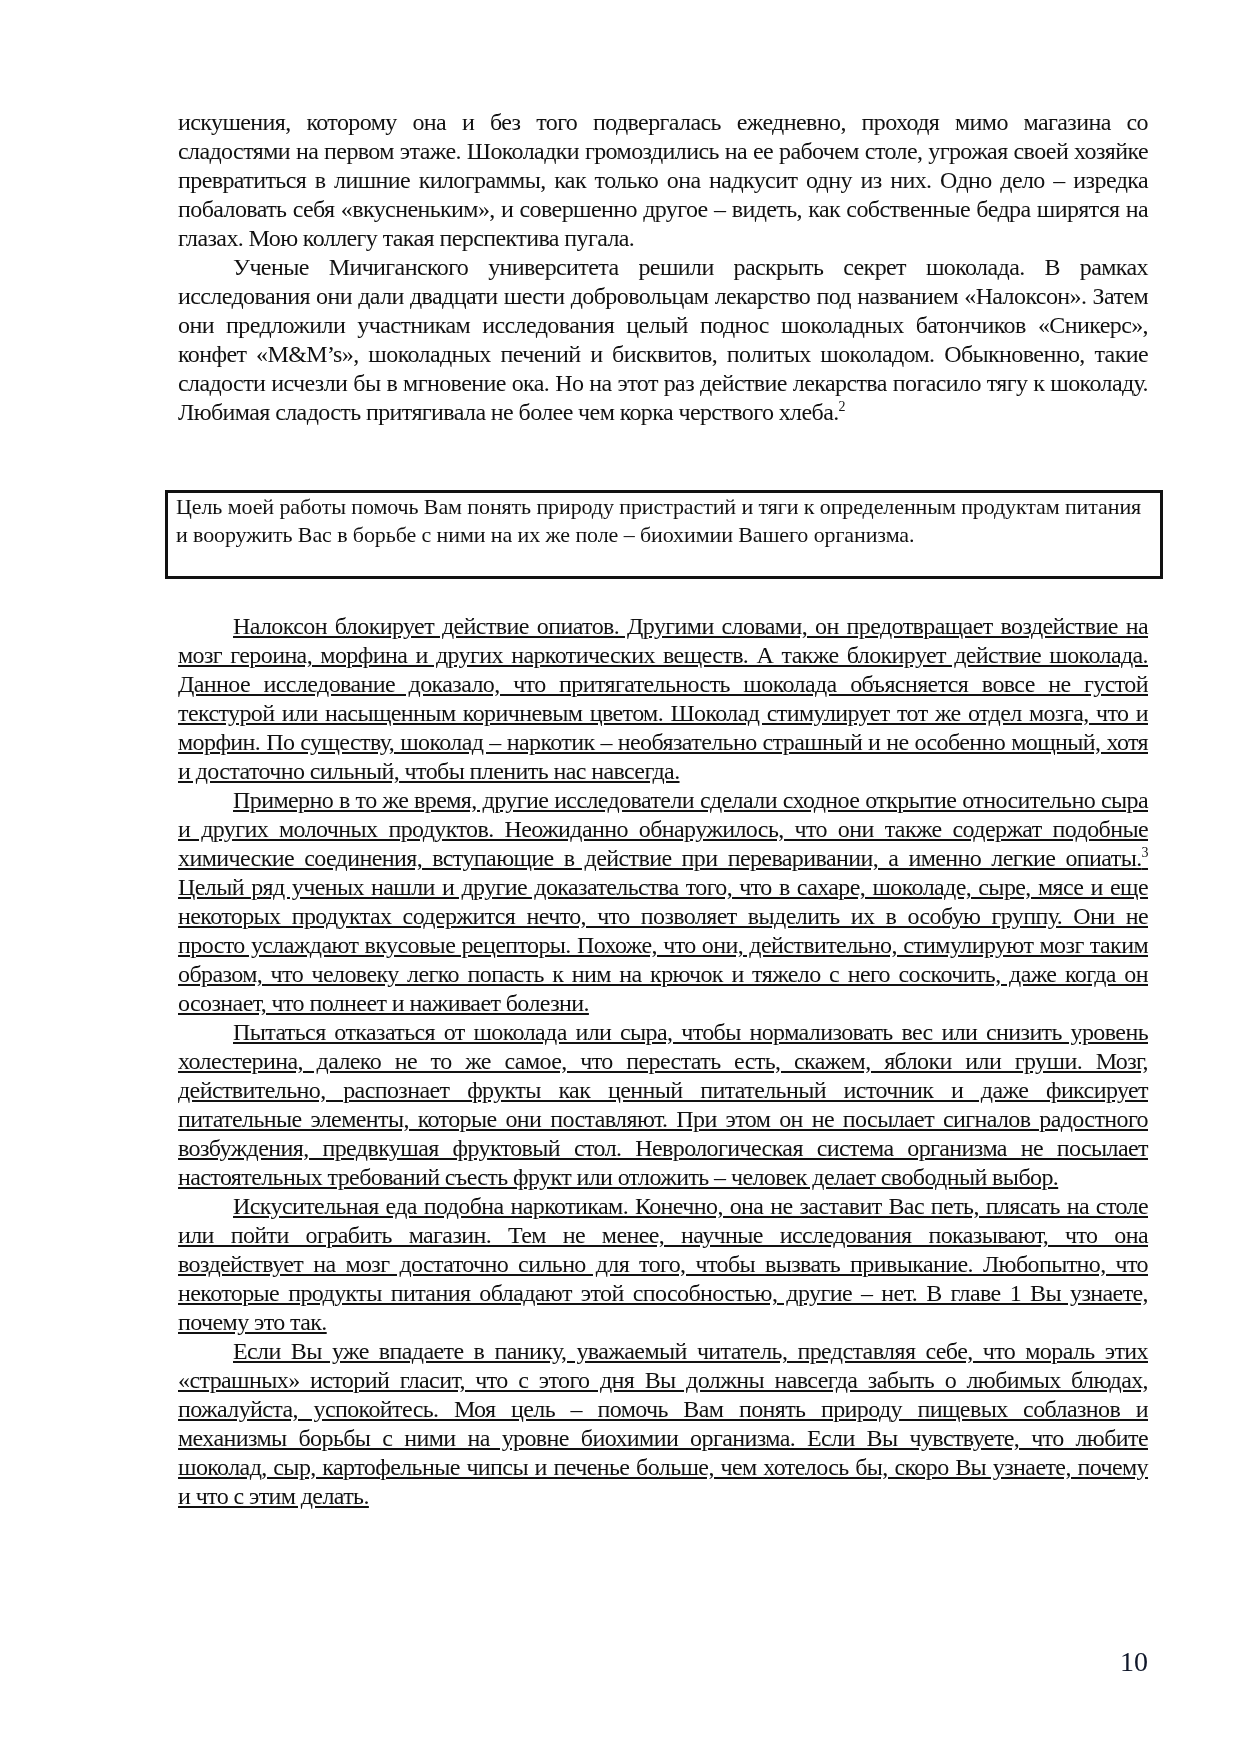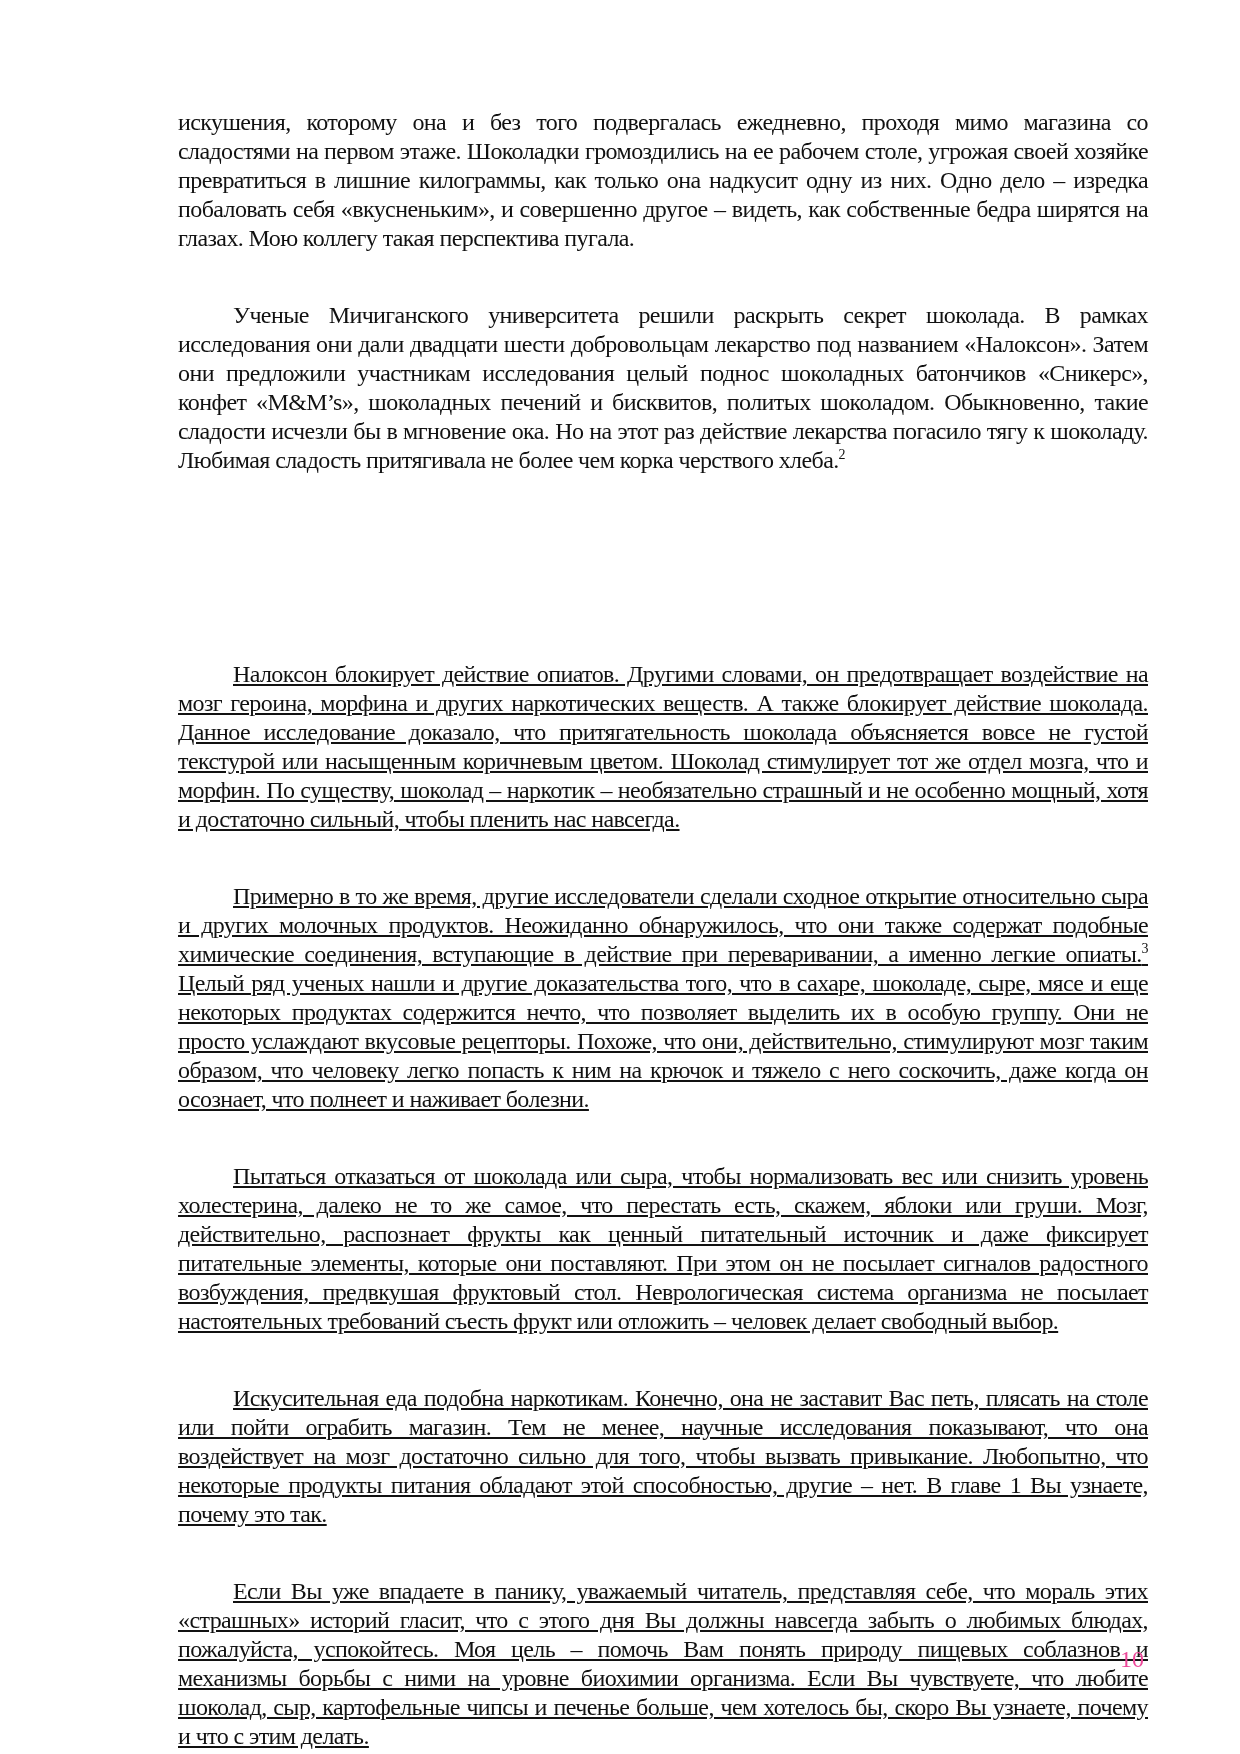--- a/index.html
+++ b/index.html
@@ -30,21 +30,20 @@
     line-height: 29px;
     text-align: justify;
     transform-origin: left top;
   }
   .para {
     margin: 0;
     text-indent: 0;
   }
   .para.indent {
     text-indent: 55px;
-    margin-top: 48px;
   }
   .condensed {
     letter-spacing: -0.6px;
     word-spacing: 0px;
   }
   sup.fn {
     font-size: 14px;
     line-height: 0;
     vertical-align: 9px;
   }
@@ -71,34 +70,37 @@
     text-align: left;
   }
   #block-main {
     top: 612px;
     text-decoration: underline;
   }
   #page-number {
     position: absolute;
     left: 1120px;
     top: 1646px;
-    font-size: 24px;
-    color: #ec4899;
+    font-size: 28px;
+    color: #0f172a;
   }
 </style>
 </head>
 <body>
 
 <div class="page">
 
   <div id="block-top" class="text-block condensed">
     <p class="para">искушения, которому она и без того подвергалась ежедневно, проходя мимо магазина со сладостями на первом этаже. Шоколадки громоздились на ее рабочем столе, угрожая своей хозяйке превратиться в лишние килограммы, как только она надкусит одну из них. Одно дело – изредка побаловать себя «вкусненьким», и совершенно другое – видеть, как собственные бедра ширятся на глазах. Мою коллегу такая перспектива пугала.</p>
     <p class="para indent"><span>Ученые Мичиганского университета решили раскрыть секрет шоколада. В рамках исследования они дали двадцати шести добровольцам лекарство под названием «Налоксон». Затем они предложили участникам исследования целый поднос шоколадных батончиков «Сникерс», конфет «M&amp;M’s», шоколадных печений и бисквитов, политых шоколадом. Обыкновенно, такие сладости исчезли бы в мгновение ока. Но на этот раз действие лекарства погасило тягу к шоколаду. Любимая сладость притягивала не более чем корка черствого хлеба.</span><sup class="fn">2</sup></p>
   </div>
 
+  <div id="callout-box">
+    <div id="callout-text">Цель моей работы помочь Вам понять природу пристрастий и тяги к определенным продуктам питания и вооружить Вас в борьбе с ними на их же поле – биохимии  Вашего организма.</div>
+  </div>
 
   <div id="block-main" class="text-block condensed">
     <p class="para indent">Налоксон блокирует действие опиатов. Другими словами, он предотвращает воздействие на мозг героина, морфина и других наркотических веществ. А также блокирует действие шоколада. Данное исследование доказало, что притягательность шоколада объясняется вовсе не густой текстурой или насыщенным коричневым цветом. Шоколад стимулирует тот же отдел мозга, что и морфин. По существу, шоколад – наркотик – необязательно страшный и не особенно мощный, хотя и достаточно сильный, чтобы пленить нас навсегда.</p>
     <p class="para indent"><span>Примерно в то же время, другие исследователи сделали сходное открытие относительно сыра и других молочных продуктов. Неожиданно обнаружилось, что они также содержат подобные химические соединения, вступающие в действие при переваривании, а именно легкие опиаты.</span><sup class="fn">3</sup><span>  Целый ряд ученых нашли и другие доказательства того, что в сахаре, шоколаде, сыре, мясе и еще некоторых продуктах содержится нечто, что позволяет выделить их в особую группу. Они не просто услаждают вкусовые рецепторы. Похоже, что они, действительно, стимулируют мозг таким образом, что человеку легко попасть к ним на крючок и тяжело с него соскочить, даже когда он осознает, что полнеет и наживает болезни.</span></p>
     <p class="para indent">Пытаться отказаться от шоколада или сыра, чтобы нормализовать вес или снизить уровень холестерина, далеко не то же самое, что перестать есть, скажем, яблоки или груши. Мозг, действительно, распознает фрукты как ценный питательный источник и даже фиксирует питательные элементы, которые они поставляют. При этом он не посылает сигналов радостного возбуждения, предвкушая фруктовый стол. Неврологическая система организма не посылает настоятельных требований съесть фрукт или отложить – человек делает свободный выбор.</p>
     <p class="para indent">Искусительная еда подобна наркотикам. Конечно, она не заставит Вас петь, плясать на столе или пойти ограбить магазин. Тем не менее, научные исследования  показывают, что она воздействует на мозг достаточно сильно для того, чтобы вызвать привыкание. Любопытно, что некоторые продукты питания обладают этой способностью, другие – нет. В главе 1 Вы узнаете, почему это так.</p>
     <p class="para indent">Если Вы уже впадаете в панику, уважаемый читатель, представляя себе, что мораль этих «страшных» историй гласит, что с этого дня Вы должны навсегда забыть о любимых блюдах, пожалуйста, успокойтесь. Моя цель – помочь Вам понять природу пищевых соблазнов и механизмы борьбы с ними на уровне биохимии организма. Если Вы чувствуете, что любите шоколад, сыр, картофельные чипсы и печенье больше, чем хотелось бы, скоро Вы узнаете, почему и что с этим делать.</p>
   </div>
 
   <div id="page-number">10</div>

